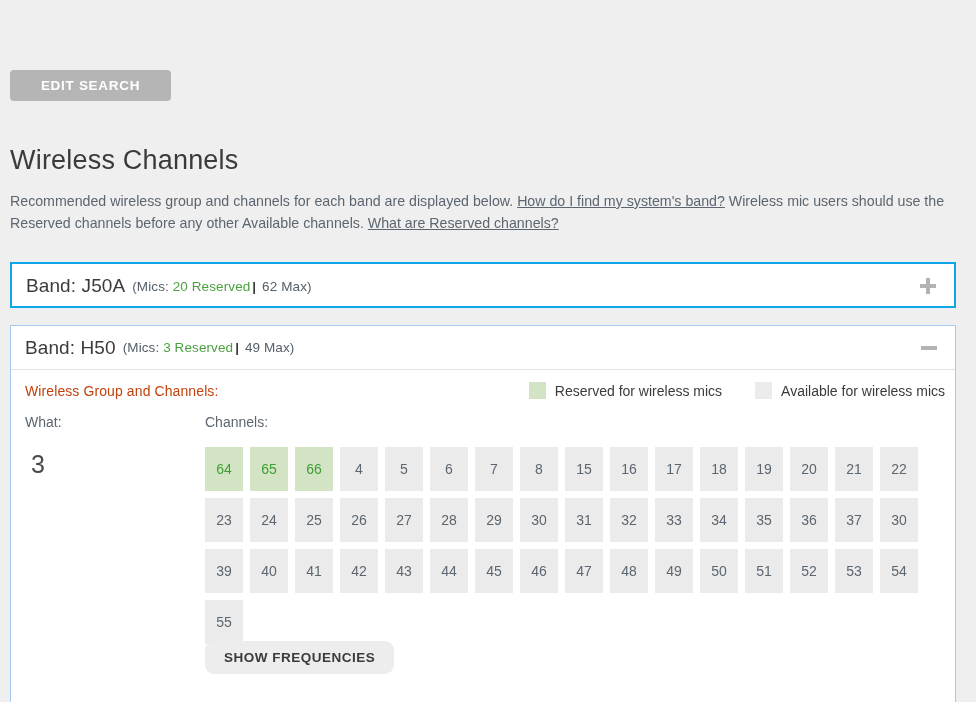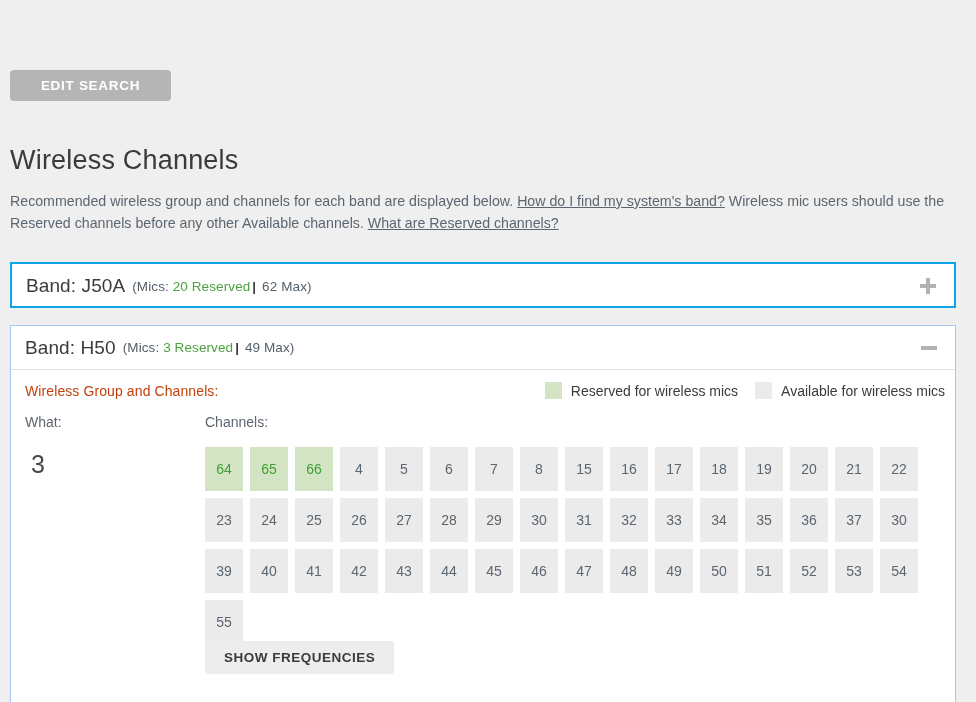--- a/index.html
+++ b/index.html
@@ -150,21 +150,21 @@
     font-weight: normal;
     color: #c2410c;
     letter-spacing: .1px;
   }
   .legend {
     position: absolute;
     right: 10px;
     top: 12px;
     display: flex;
     align-items: center;
-    gap: 17px;
+    gap: 33px;
   }
   .legend-item {
     display: flex;
     align-items: center;
     font-size: 14px;
     color: #3b3b3b;
   }
   .legend-swatch {
     width: 17px;
     height: 17px;
@@ -218,21 +218,21 @@
   }
 
   .show-freq-btn {
     position: absolute;
     left: 194px;
     top: 271px;
     height: 33px;
     padding: 0 19px;
     background: #ededed;
     border: none;
-    border-radius: 3px;
+    border-radius: 9px;
     color: #3b3b3b;
     font-size: 13.5px;
     font-weight: bold;
     letter-spacing: .5px;
     font-family: "Liberation Sans", sans-serif;
     cursor: pointer;
   }
 </style>
 </head>
 <body>

